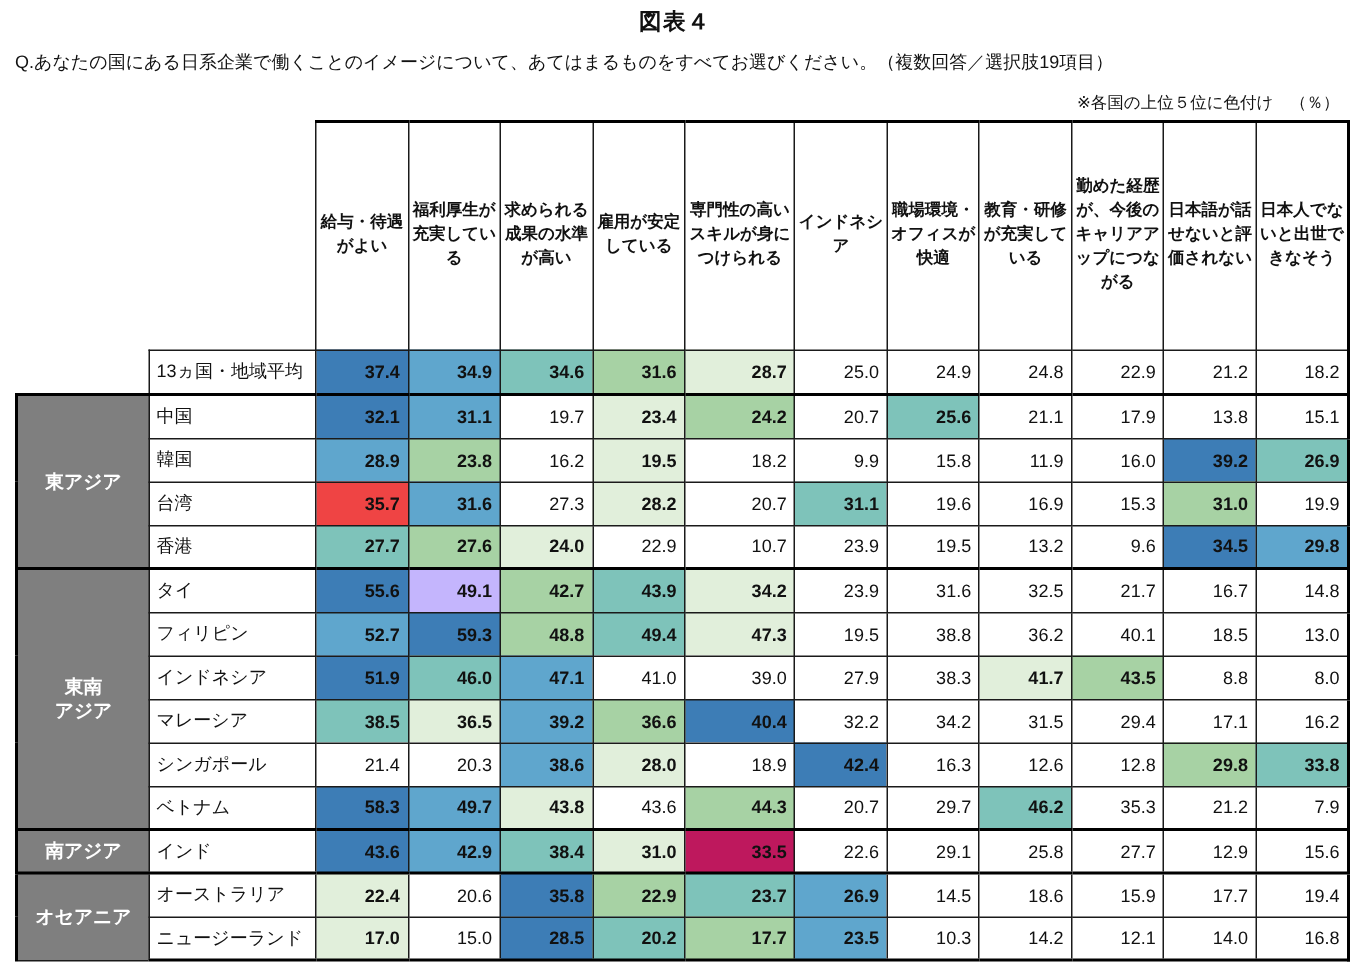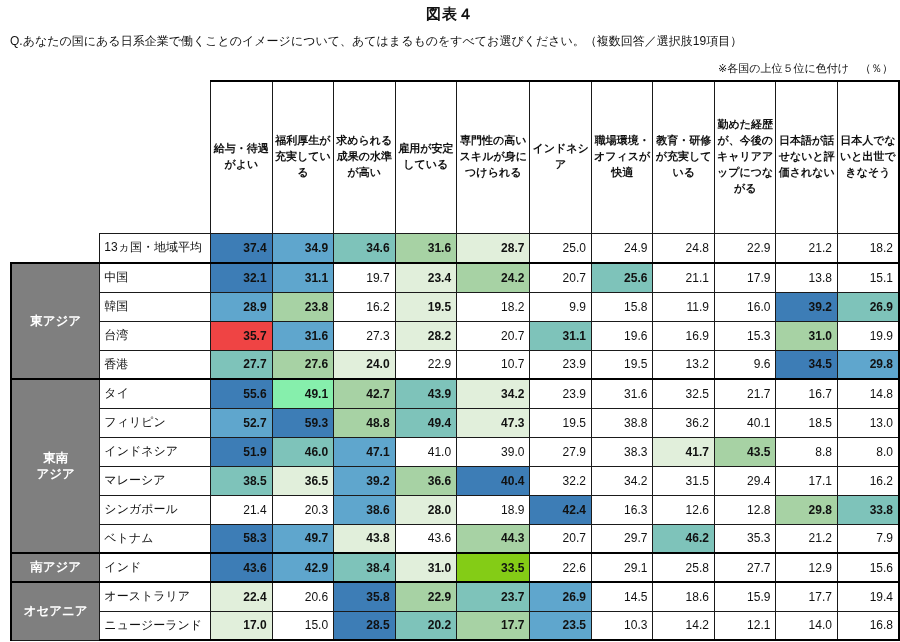--- a/index.html
+++ b/index.html
@@ -216,21 +216,21 @@
           <td class="val">13.2</td>
           <td class="val">9.6</td>
           <td class="val ranked" style="background: rgb(61, 125, 182); margin-top: 19px;">34.5</td>
           <td class="val ranked" style="background: rgb(95, 166, 205);">29.8</td>
         </tr>
         <tr class="sep-top" style="height: 29px;">
           <td class="region" rowspan="6">東南
 アジア</td>
           <td class="country">タイ</td>
           <td class="val ranked" style="background: rgb(61, 125, 182);">55.6</td>
-          <td class="val ranked" style="background: #86efac;">49.1</td>
+          <td class="val ranked" style="background: #c4b5fd;">49.1</td>
           <td class="val ranked" style="background: rgb(167, 210, 164);">42.7</td>
           <td class="val ranked" style="background: rgb(126, 195, 186);">43.9</td>
           <td class="val ranked" style="background: rgb(225, 239, 219);">34.2</td>
           <td class="val">23.9</td>
           <td class="val">31.6</td>
           <td class="val">32.5</td>
           <td class="val">21.7</td>
           <td class="val">16.7</td>
           <td class="val">14.8</td>
         </tr>
@@ -304,21 +304,21 @@
           <td class="val">21.2</td>
           <td class="val">7.9</td>
         </tr>
         <tr class="sep-top" style="height: 29px;">
           <td class="region" rowspan="1">南アジア</td>
           <td class="country">インド</td>
           <td class="val ranked" style="background: rgb(61, 125, 182);">43.6</td>
           <td class="val ranked" style="background: rgb(95, 166, 205);">42.9</td>
           <td class="val ranked" style="background: rgb(126, 195, 186);">38.4</td>
           <td class="val ranked" style="background: rgb(225, 239, 219);">31.0</td>
-          <td class="val ranked" style="background: #84cc16; padding-left: 44px;">33.5</td>
+          <td class="val ranked" style="background: #be185d; padding-left: 44px;">33.5</td>
           <td class="val">22.6</td>
           <td class="val">29.1</td>
           <td class="val">25.8</td>
           <td class="val">27.7</td>
           <td class="val">12.9</td>
           <td class="val">15.6</td>
         </tr>
         <tr class="sep-top" style="height: 29px;">
           <td class="region" rowspan="2">オセアニア</td>
           <td class="country">オーストラリア</td>

